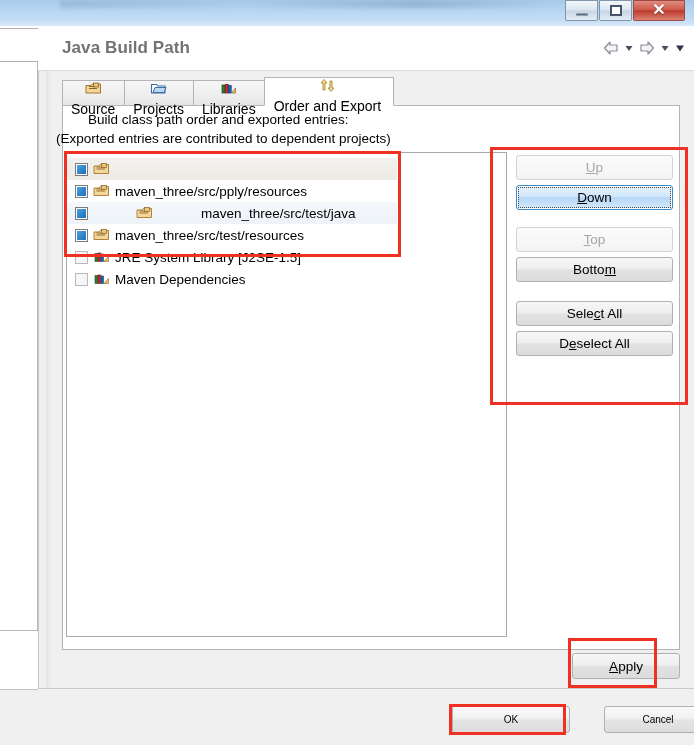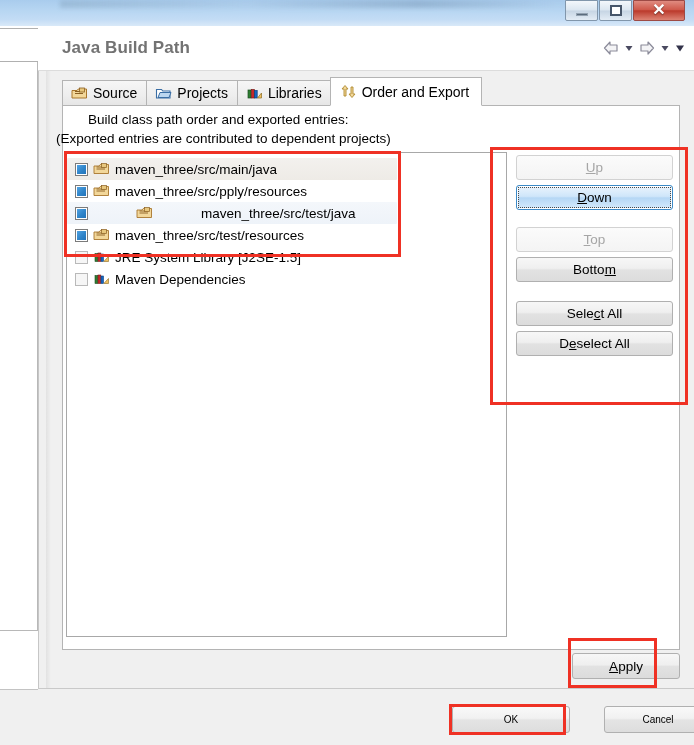--- a/index.html
+++ b/index.html
@@ -160,20 +160,21 @@
     display: flex;
     align-items: center;
     gap: 5px;
     padding: 0 9px 0 8px;
     box-sizing: border-box;
     background: linear-gradient(180deg,#f6f6f6 0%, #eeeeee 60%, #e6e6e6 100%);
     border: 1px solid #b4b4b4;
     border-right: none;
     font-size: 14px;
     color: #000;
+    flex-direction: column;
   }
   .tab:last-child { border-right: 1px solid #b4b4b4; }
   .tab.active {
     height: 29px;
     background: #ffffff;
     border: 1px solid #b4b4b4;
     border-bottom: 1px solid #ffffff;
     padding: 0 12px 0 9px;
     position: relative;
     z-index: 6;
@@ -440,21 +441,20 @@
 
   <div style="height:5px"></div>
 
   <div class="list-row highlight-1">
     <span class="cb checked"></span>
     <svg class="row-icon" viewBox="0 0 17 14">
       <path d="M1 4 L6 4 L7.3 2.5 L15.5 2.5 L15.5 11.5 L1 11.5 Z" fill="#f2d79a" stroke="#a8762c" stroke-width="0.9"></path>
       <path d="M3.5 5 L12 5 M3.5 7 L12 7" stroke="#8a5f22" stroke-width="0.9"></path>
       <rect x="8.5" y="1.5" width="5" height="4" fill="#e7c77e" stroke="#8a5f22" stroke-width="0.7"></rect>
     </svg>
-    <span class="row-label">maven_three/src/main/java</span>
   </div>
 
   <div class="list-row">
     <span class="cb checked"></span>
     <svg class="row-icon" viewBox="0 0 17 14">
       <path d="M1 4 L6 4 L7.3 2.5 L15.5 2.5 L15.5 11.5 L1 11.5 Z" fill="#f2d79a" stroke="#a8762c" stroke-width="0.9"></path>
       <path d="M3.5 5 L12 5 M3.5 7 L12 7" stroke="#8a5f22" stroke-width="0.9"></path>
       <rect x="8.5" y="1.5" width="5" height="4" fill="#e7c77e" stroke="#8a5f22" stroke-width="0.7"></rect>
     </svg>
     <span class="row-label">maven_three/src/pply/resources</span>

